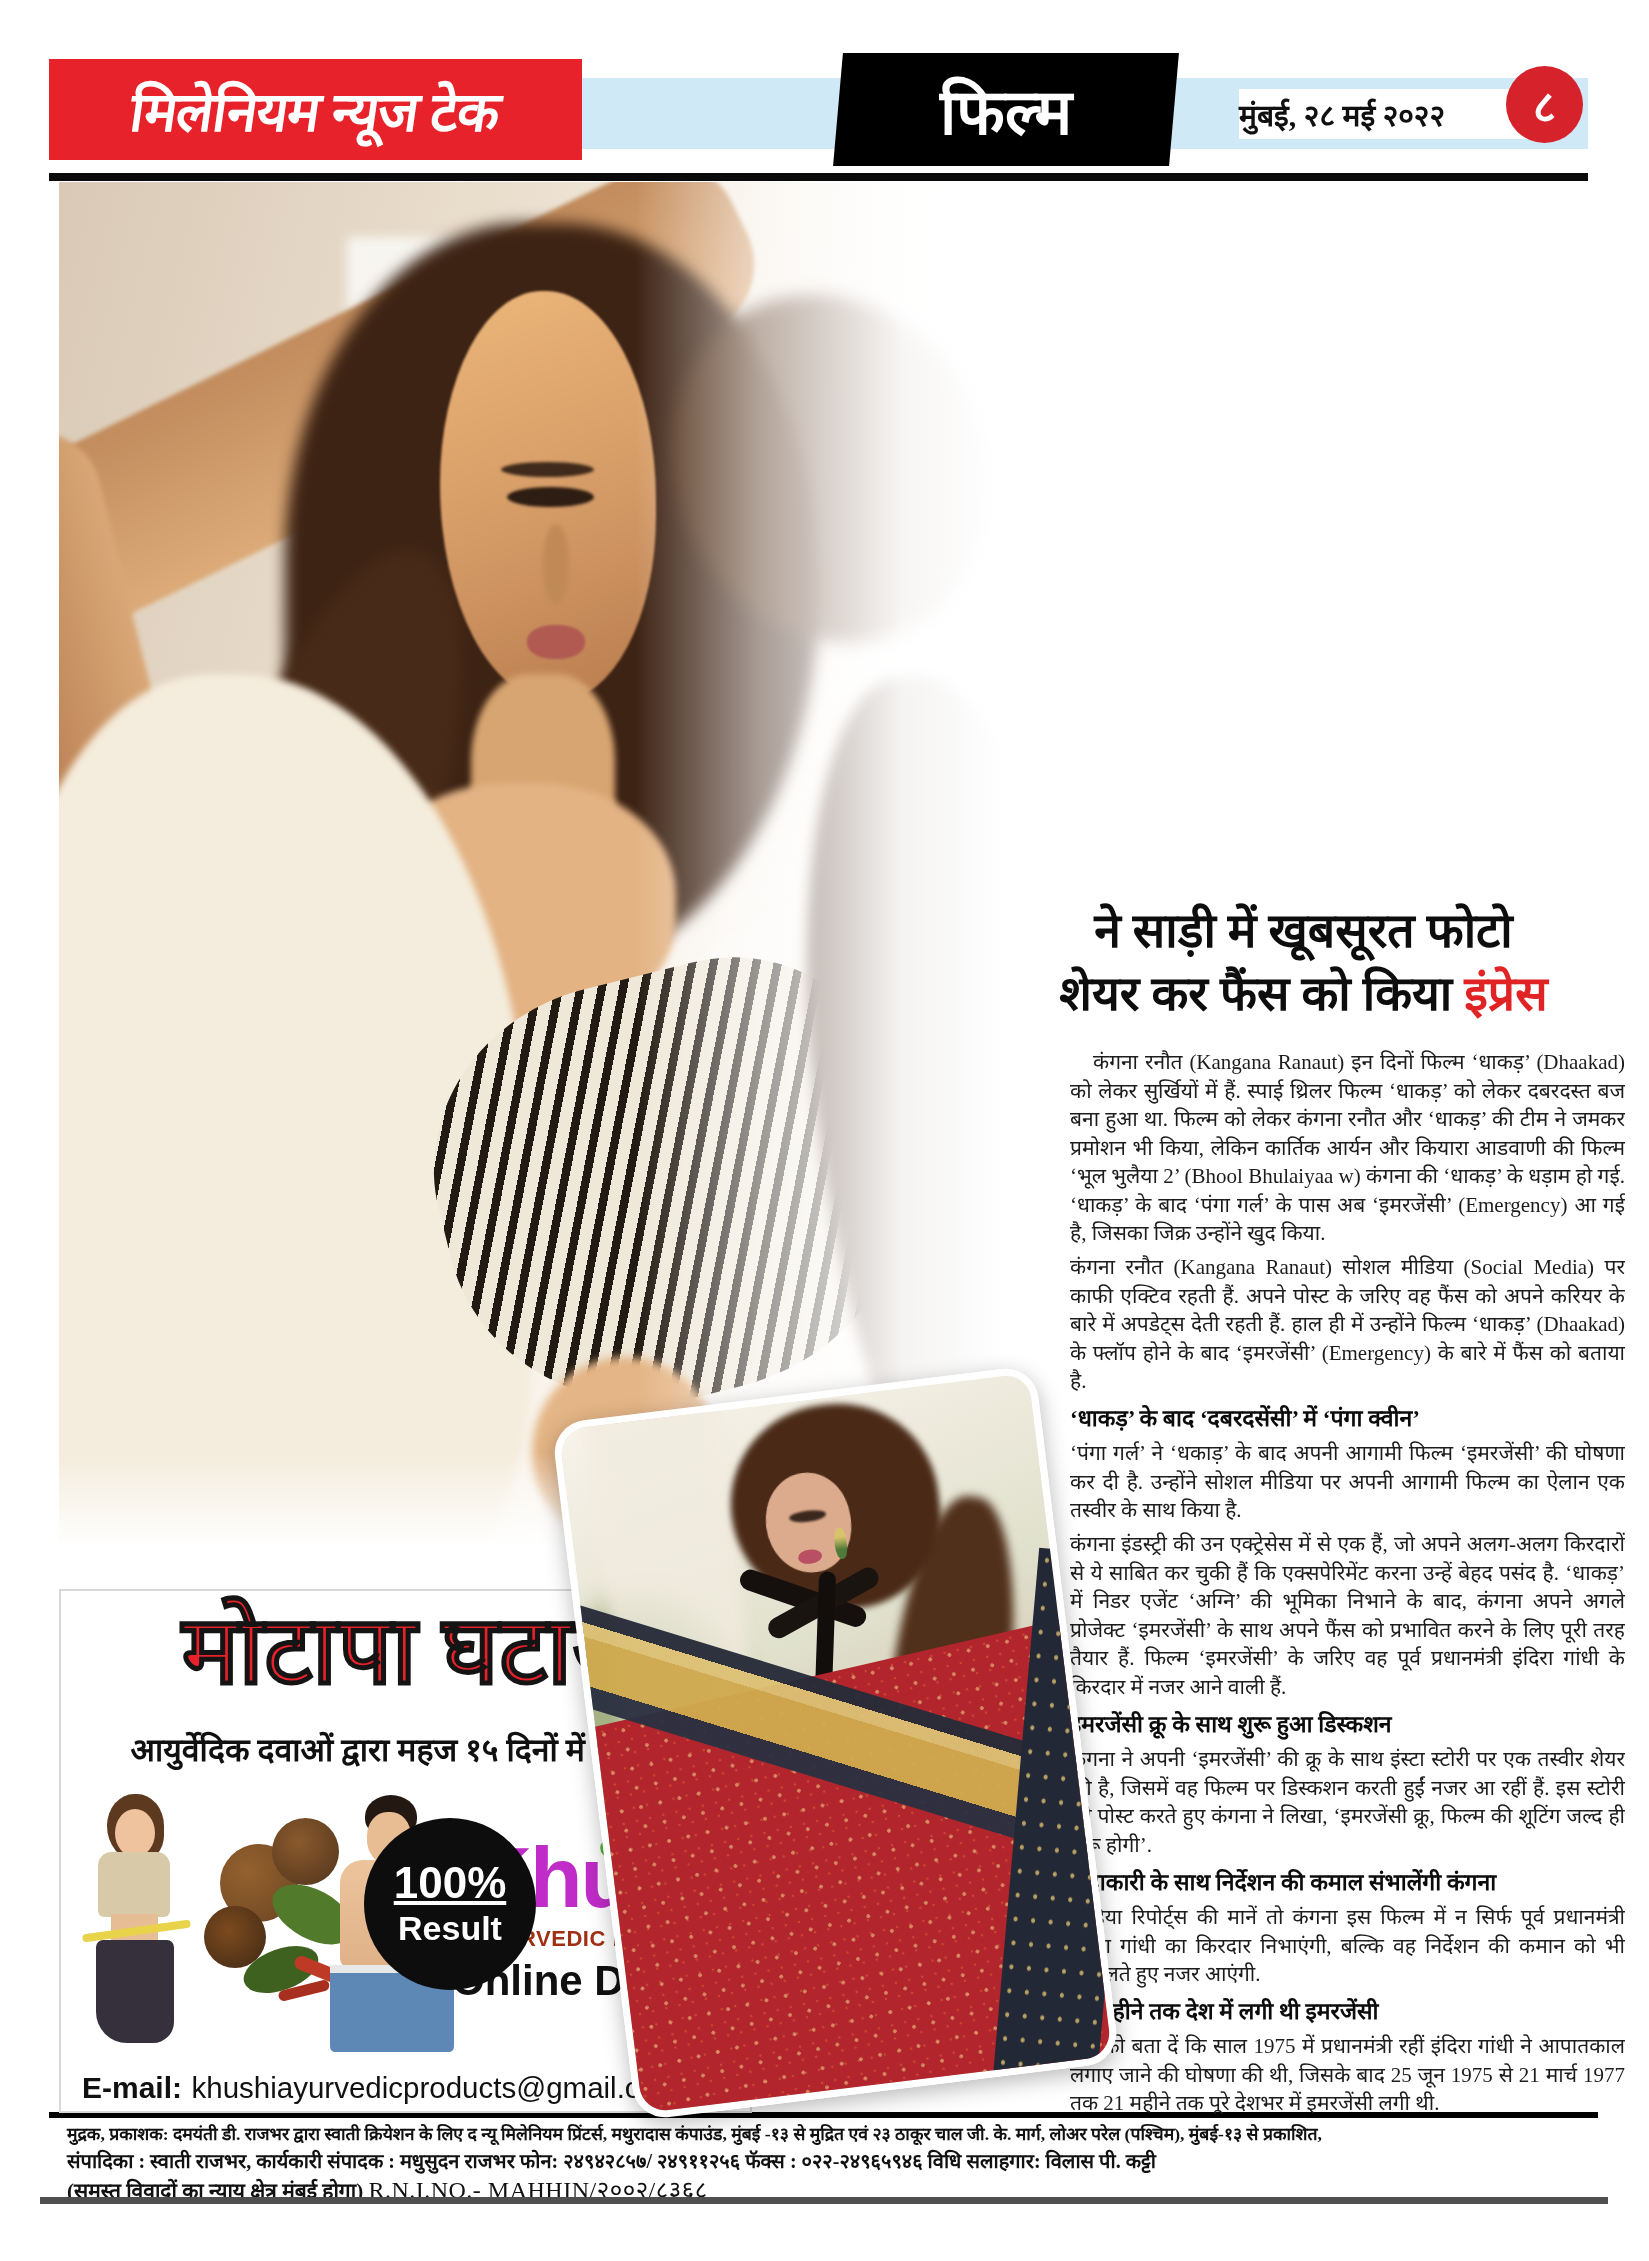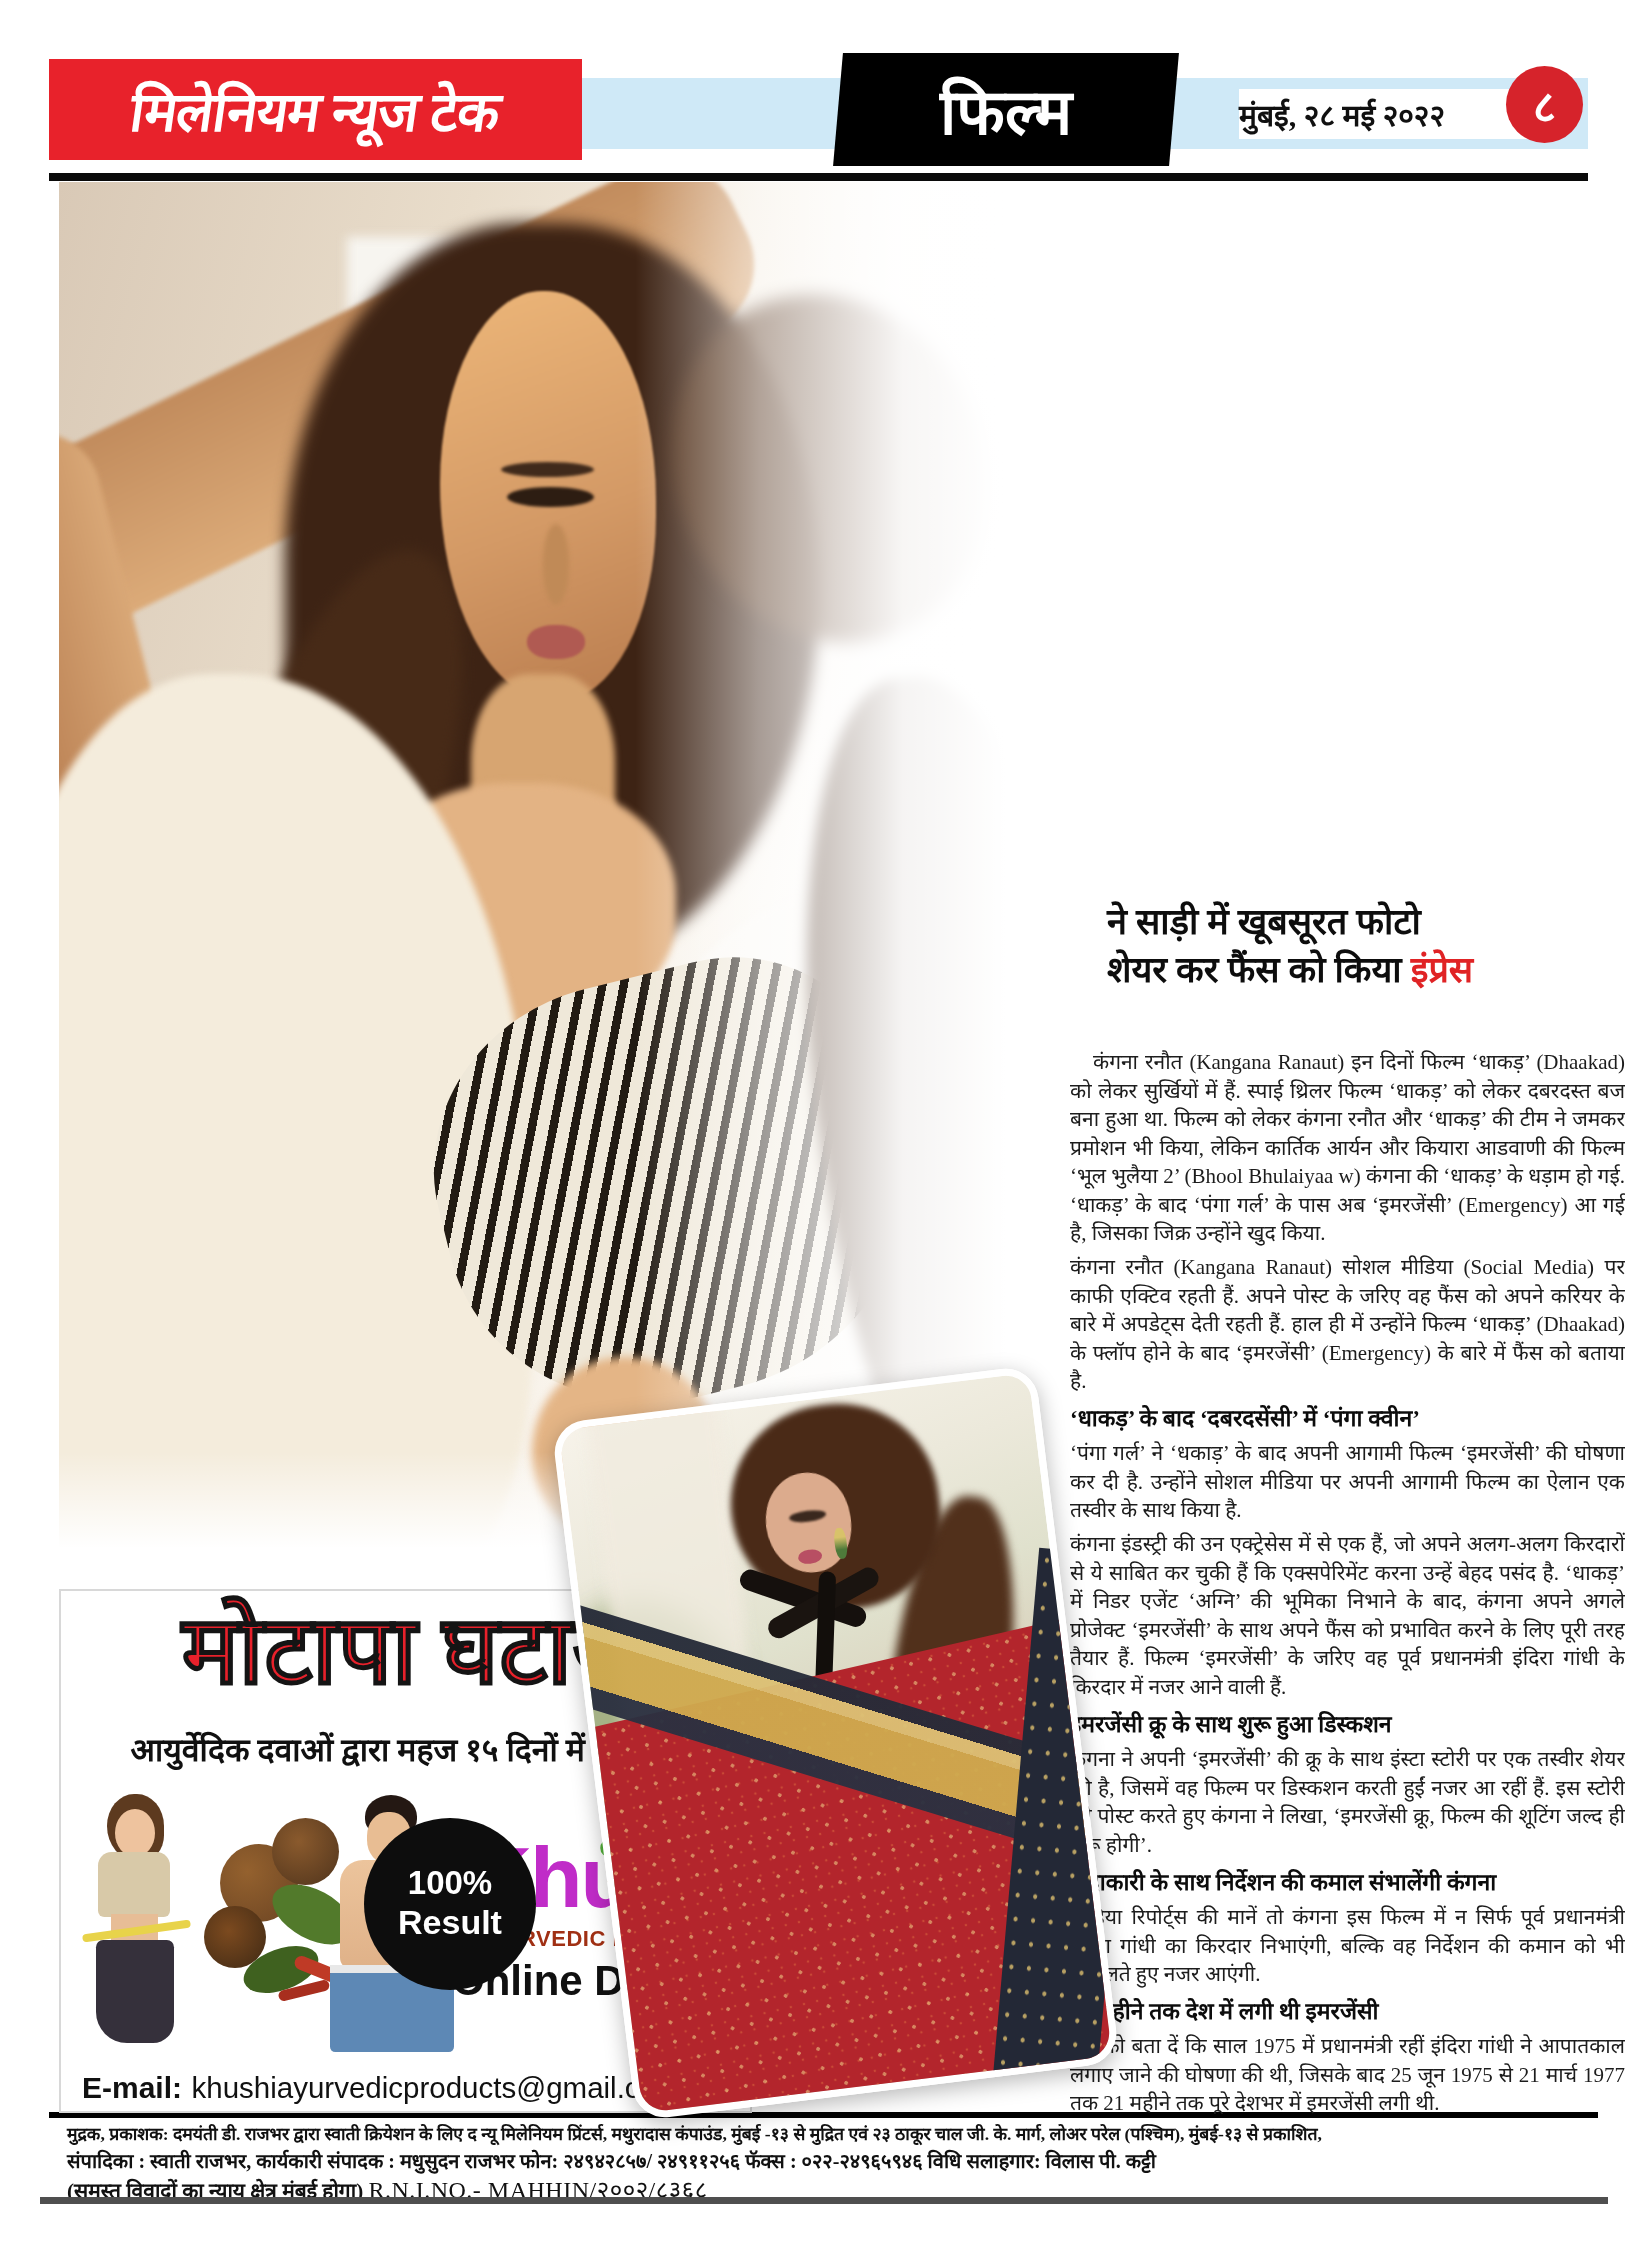--- a/index.html
+++ b/index.html
@@ -59,21 +59,21 @@
   .photo .fade-r{left:0;top:0;width:100%;height:100%;
                background:linear-gradient(90deg,rgba(255,255,255,0) 56%,rgba(255,255,255,.55) 68%,rgba(255,255,255,.95) 82%,#fff 92%);}
   .photo .fade-b{left:0;bottom:0;width:100%;height:7%;
                background:linear-gradient(180deg,rgba(255,255,255,0),#fff);}
 
   
   .hl-red{left:786px;top:173px;width:838px;text-align:center;color:#e8212b;
           font-size:266px;line-height:1.28;font-weight:900;z-index:3;white-space:nowrap;}
   .hl-black{left:1061px;top:578px;width:564px;text-align:center;color:#0d0d0d;
           font-size:203px;line-height:1.35;font-weight:900;z-index:3;white-space:nowrap;}
-  .subhl{left:1107px;top:899px;width:517px;font-size:36px;
+  .subhl{left:1045px;top:899px;width:517px;text-align:center;font-size:48px;
           line-height:1.32;font-weight:800;color:#0d0d0d;z-index:3;}
   .subhl .red{color:#e02325;}
 
   
   .article{left:1070px;top:1048px;width:555px;height:1066px;z-index:3;
            font-size:21px;line-height:1.36;color:#1c1c1c;text-align:justify;overflow:hidden;}
   .article p{margin:0 0 5.2px 0;}
   .article p.first{text-indent:23px;}
   .article h3{margin:7.2px 0 5.2px 0;font-size:23px;font-weight:900;text-align:left;color:#0c0c0c;}
 
@@ -136,21 +136,21 @@
   .h-chili{left:222px;top:171px;width:62px;height:13.5px;background:#bf3a26;border-radius:7.2px;transform:rotate(22deg);}
   .h-chili2{left:207px;top:191px;width:52px;height:11.4px;background:#a82e1e;border-radius:6.2px;transform:rotate(-14deg);}
   .m-hair{left:294px;top:1px;width:52px;height:43px;background:#241813;border-radius:50% 50% 45% 45%;}
   .m-face{left:296px;top:17.6px;width:44px;height:52px;background:#e8bd93;border-radius:46%;}
   .m-torso{left:269px;top:66px;width:101px;height:110px;background:linear-gradient(180deg,#ecc49c,#dfb188);border-radius:23px 23px 12.4px 12.4px;}
   .m-jeans{left:259px;top:171px;width:124px;height:87px;background:#5d88b5;border-radius:9.3px 15.5px 5.2px 5.2px;}
   .m-band{left:259px;top:171px;width:124px;height:8.3px;background:#e8e8e8;}
   .badge{left:303px;top:227px;width:172px;height:172px;border-radius:50%;background:#0d0d0d;z-index:3;
          display:flex;flex-direction:column;align-items:center;justify-content:center;
          font-family:"Liberation Sans",sans-serif;color:#fff;}
-  .badge .b1{font-size:33px;font-weight:800;line-height:1.1;}
+  .badge .b1{font-size:44px;font-weight:800;line-height:1.1;text-decoration:underline;}
   .badge .b2{font-size:34px;font-weight:800;line-height:1.2;}
   .ad-brand{left:409px;top:241px;width:274px;text-align:center;font-size:86px;font-weight:800;
          color:#c02cc8;font-family:"Liberation Sans",sans-serif;letter-spacing:-2.1px;line-height:1.05;}
   .tree-icon{left:532px;top:232px;width:58px;height:78px;z-index:4;}
   .ad-brand-sub{left:409px;top:335px;width:274px;text-align:center;font-size:22px;font-weight:700;
          color:#a03014;letter-spacing:0.5px;font-family:"Liberation Sans",sans-serif;white-space:nowrap;}
   .ad-delivery{left:391px;top:366px;width:293px;text-align:center;font-size:42px;font-weight:800;
          color:#101010;font-family:"Liberation Sans",sans-serif;white-space:nowrap;}
   .ad-contact{left:21px;top:441px;width:652px;white-space:nowrap;}
   .ad-contact .lbl{font-size:30px;font-weight:800;}

